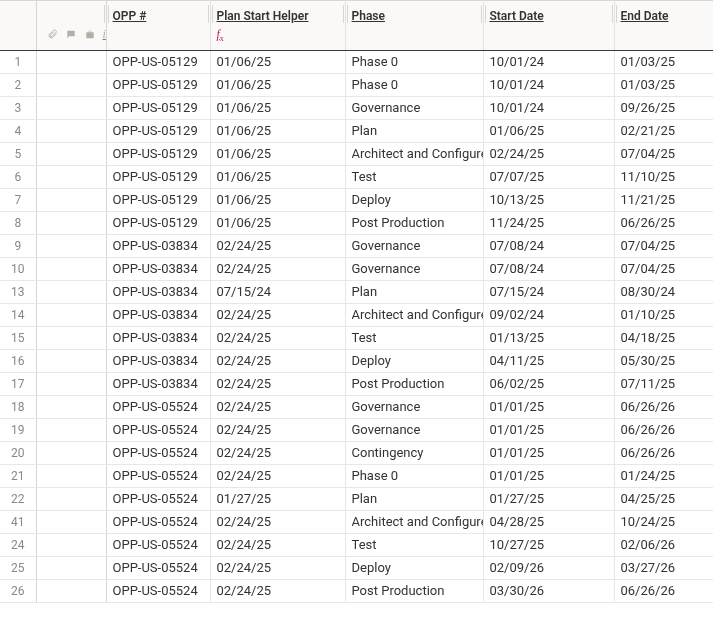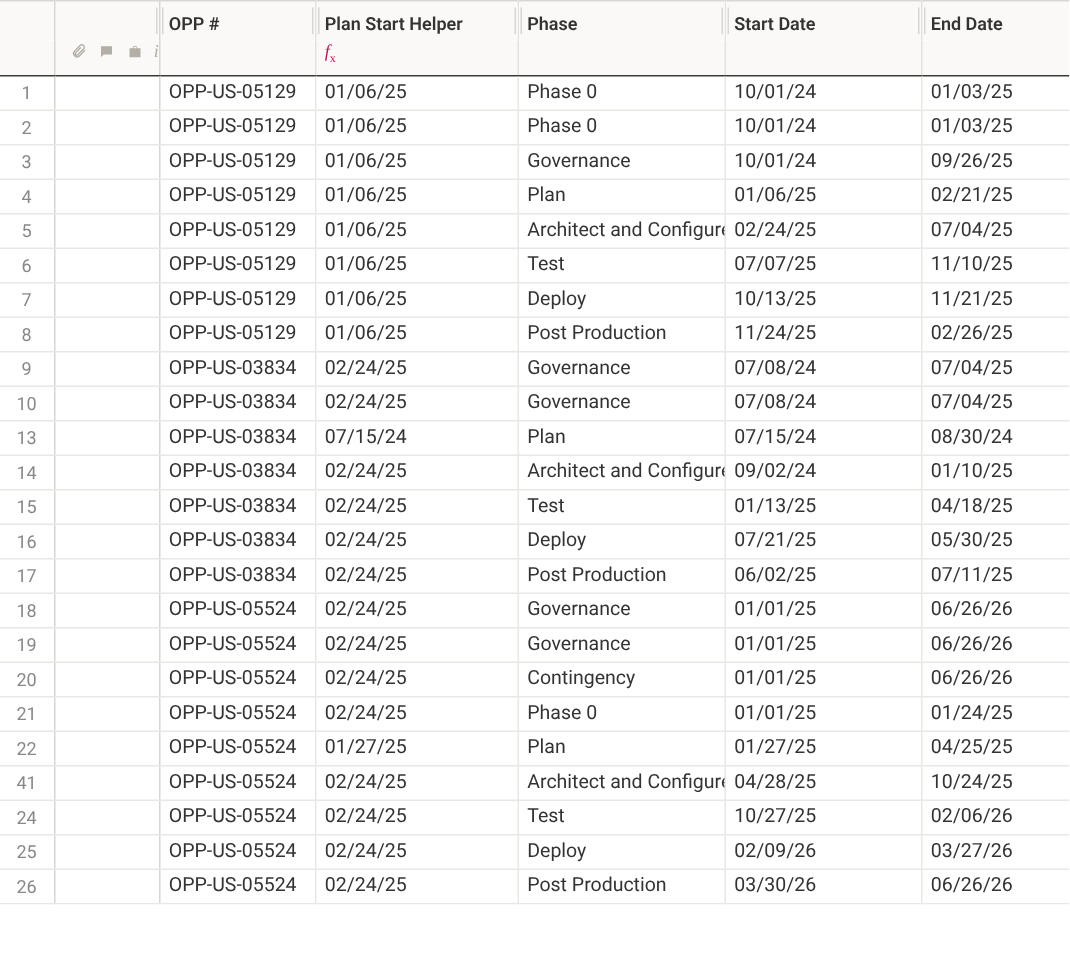--- a/index.html
+++ b/index.html
@@ -42,20 +42,21 @@
       text-align:left;
       font-weight:400;
       font-size:12px;
       color:#7a756e;
       padding:0 6px 4px 6px;
       height:24px;
       vertical-align:top;
     }
     thead th{
       border-right:1px solid #e4e2de;
+      text-decoration:underline;
     }
     thead th.col-rownum, thead th.col-icons{
       border-right:1px solid #d8d6d2;
     }
     thead th.col-end{ border-right:none; }
 
     
     thead th.data-col::before{
       content:"";
       position:absolute;
@@ -227,21 +228,21 @@
         <td>10/13/25</td>
         <td class="end">11/21/25</td>
       </tr>
       <tr>
         <td class="rownum">8</td>
         <td class="icons"></td>
         <td>OPP-US-05129</td>
         <td>01/06/25</td>
         <td>Post Production</td>
         <td>11/24/25</td>
-        <td class="end">02/26/25</td>
+        <td class="end">06/26/25</td>
       </tr>
       <tr>
         <td class="rownum">9</td>
         <td class="icons"></td>
         <td>OPP-US-03834</td>
         <td>02/24/25</td>
         <td>Governance</td>
         <td>07/08/24</td>
         <td class="end">07/04/25</td>
       </tr>
@@ -280,21 +281,21 @@
         <td>Test</td>
         <td>01/13/25</td>
         <td class="end">04/18/25</td>
       </tr>
       <tr>
         <td class="rownum">16</td>
         <td class="icons"></td>
         <td>OPP-US-03834</td>
         <td>02/24/25</td>
         <td>Deploy</td>
-        <td>07/21/25</td>
+        <td>04/11/25</td>
         <td class="end">05/30/25</td>
       </tr>
       <tr>
         <td class="rownum">17</td>
         <td class="icons"></td>
         <td>OPP-US-03834</td>
         <td>02/24/25</td>
         <td>Post Production</td>
         <td>06/02/25</td>
         <td class="end">07/11/25</td>

